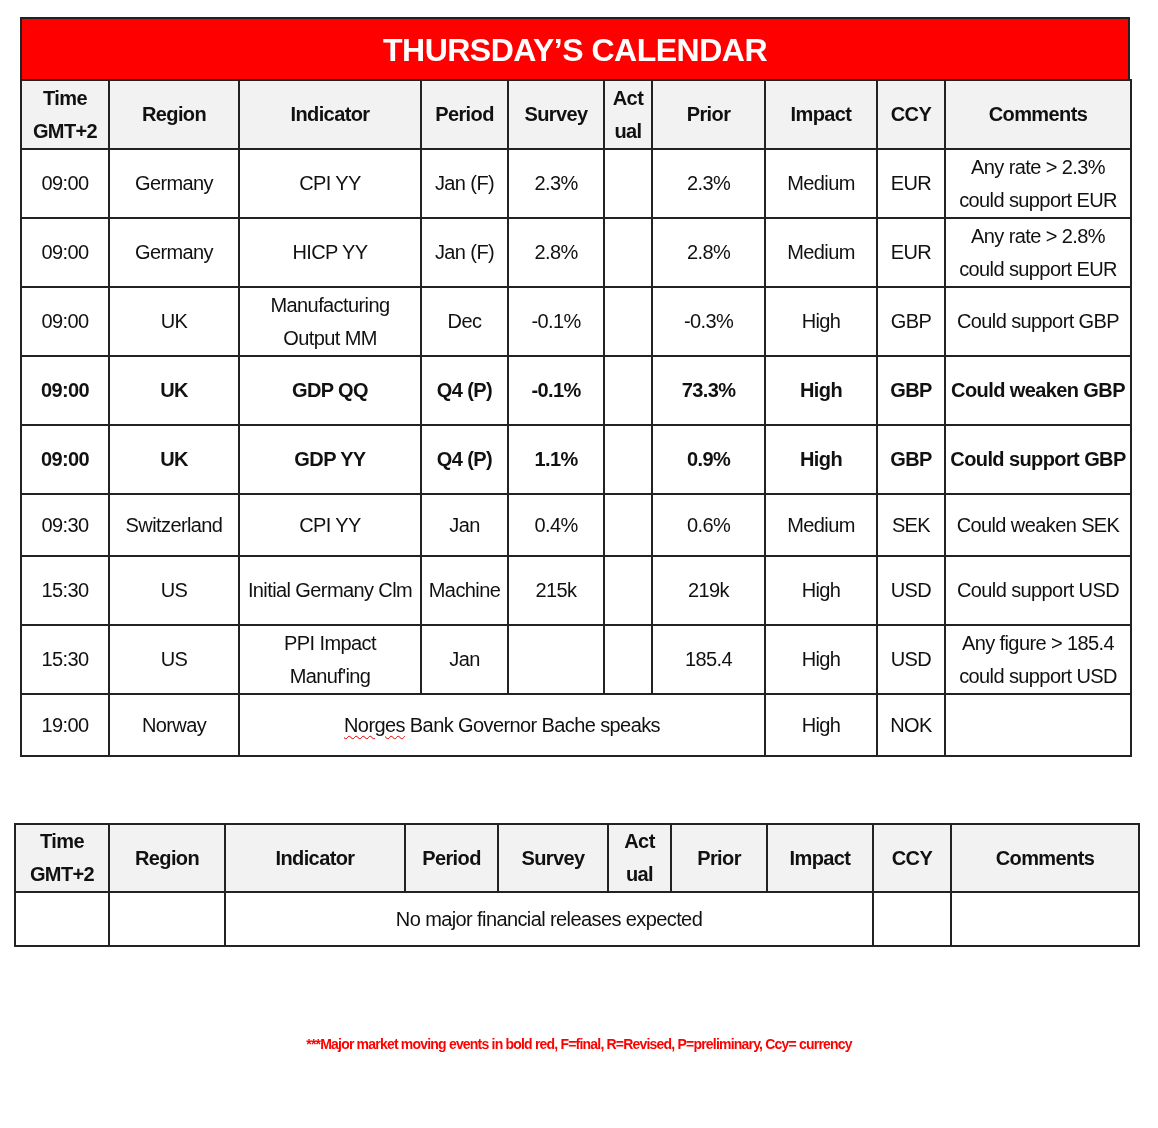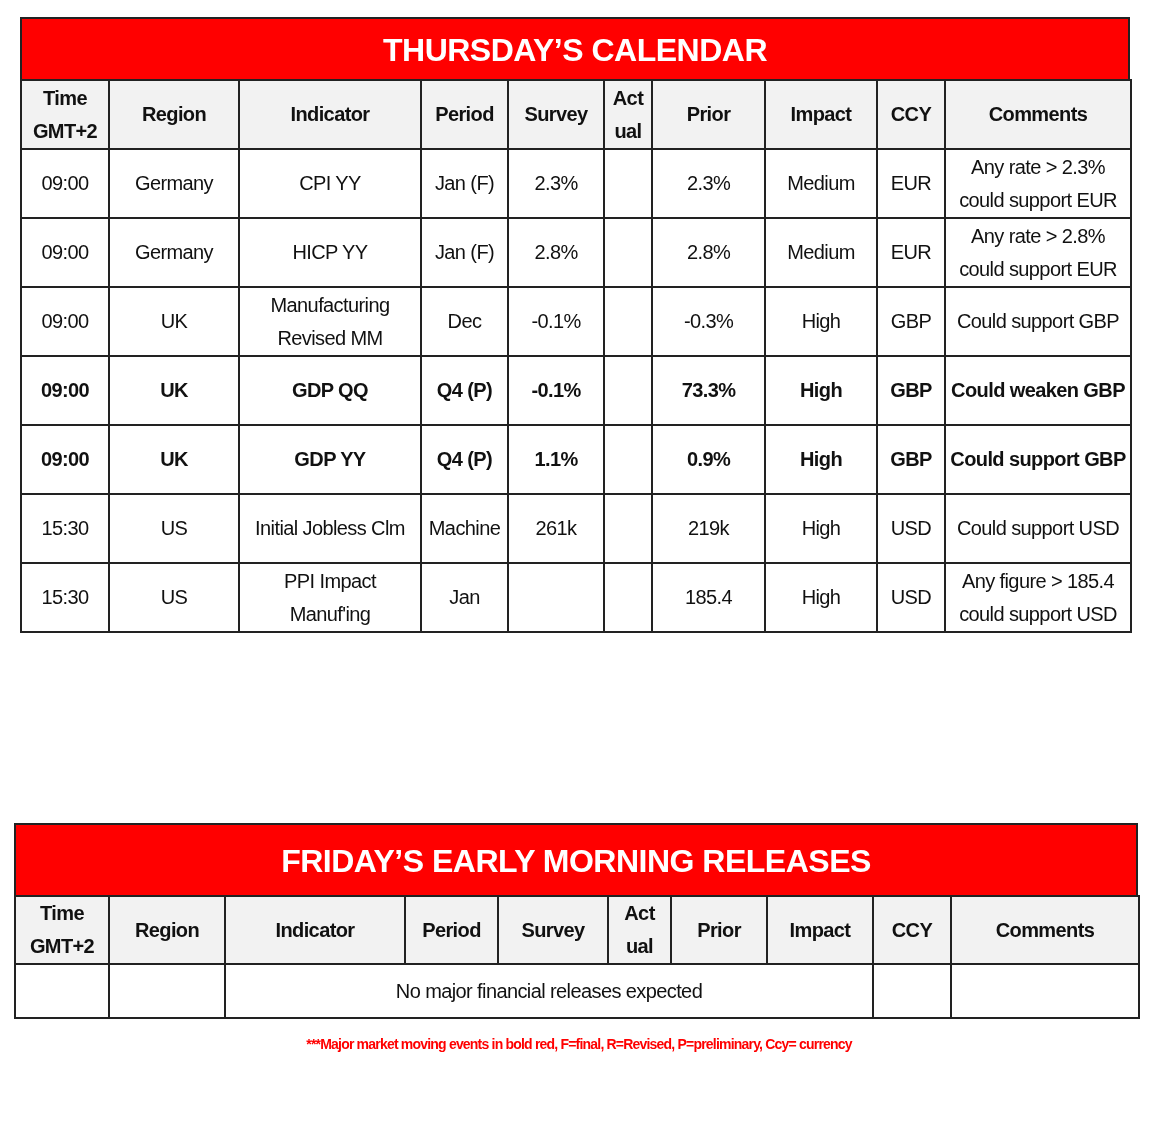--- a/index.html
+++ b/index.html
@@ -90,21 +90,21 @@
         <td>2.8%</td>
         <td></td>
         <td>2.8%</td>
         <td>Medium</td>
         <td>EUR</td>
         <td>Any rate &gt; 2.8% could support EUR</td>
       </tr>
       <tr>
         <td>09:00</td>
         <td>UK</td>
-        <td>Manufacturing Revised MM</td>
+        <td>Manufacturing Output MM</td>
         <td>Dec</td>
         <td>-0.1%</td>
         <td></td>
         <td>-0.3%</td>
         <td>High</td>
         <td>GBP</td>
         <td>Could support GBP</td>
       </tr>
       <tr class="bold">
         <td>09:00</td>
@@ -123,50 +123,69 @@
         <td>UK</td>
         <td>GDP YY</td>
         <td>Q4 (P)</td>
         <td>1.1%</td>
         <td></td>
         <td>0.9%</td>
         <td>High</td>
         <td>GBP</td>
         <td>Could support GBP</td>
       </tr>
+      <tr class="short">
+        <td>09:30</td>
+        <td>Switzerland</td>
+        <td>CPI YY</td>
+        <td>Jan</td>
+        <td>0.4%</td>
+        <td></td>
+        <td>0.6%</td>
+        <td>Medium</td>
+        <td>SEK</td>
+        <td>Could weaken SEK</td>
+      </tr>
       <tr>
         <td>15:30</td>
         <td>US</td>
-        <td>Initial Jobless Clm</td>
+        <td>Initial Germany Clm</td>
         <td>Machine</td>
-        <td>261k</td>
+        <td>215k</td>
         <td></td>
         <td>219k</td>
         <td>High</td>
         <td>USD</td>
         <td>Could support USD</td>
       </tr>
       <tr>
         <td>15:30</td>
         <td>US</td>
         <td>PPI Impact Manuf'ing</td>
         <td>Jan</td>
         <td></td>
         <td></td>
         <td>185.4</td>
         <td>High</td>
         <td>USD</td>
         <td>Any figure &gt; 185.4 could support USD</td>
       </tr>
+      <tr class="short">
+        <td>19:00</td>
+        <td>Norway</td>
+        <td colspan="5"><span class="squiggle">Norges</span><span style="white-space:pre"> Bank Governor Bache speaks</span></td>
+        <td>High</td>
+        <td>NOK</td>
+        <td></td>
+      </tr>
     </tbody>
   </table>
 </div>
 
 <div class="tbl-wrap" id="t2">
-  <div class="title-bar">FRIDAY’S EARLY MORNING RELEASES</div>
   <table>
     <colgroup>
       <col style="width:94px">
         <col style="width:116px">
         <col style="width:180px">
         <col style="width:93px">
         <col style="width:110px">
       <col style="width:63px">
         <col style="width:96px">
         <col style="width:106px">

